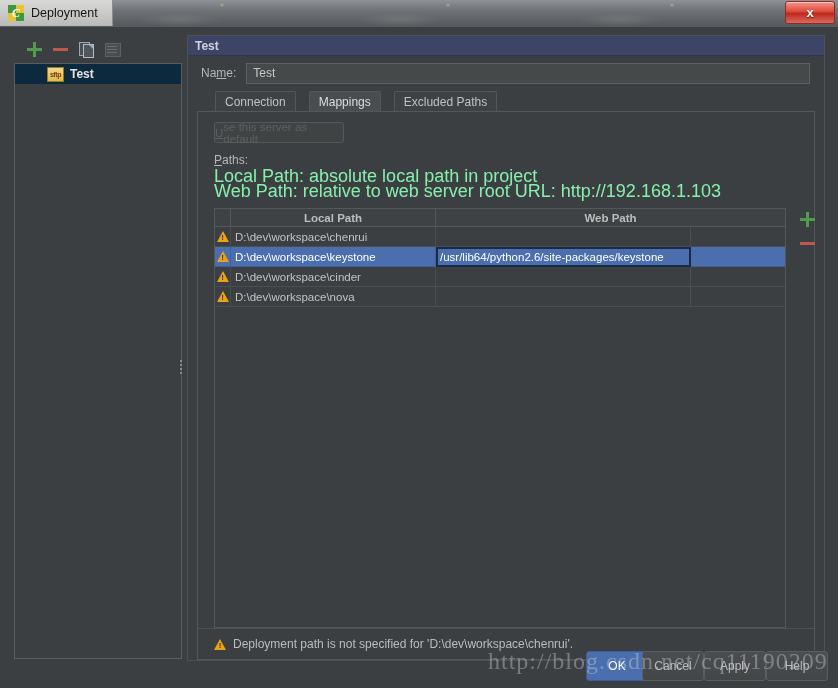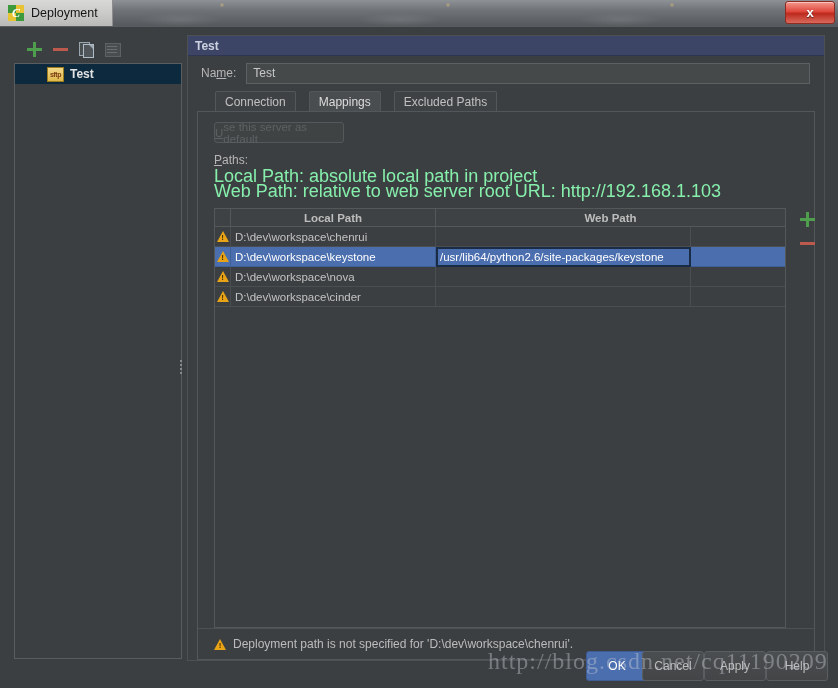--- a/index.html
+++ b/index.html
@@ -524,30 +524,30 @@
               </div>
               <div class="cell c-local">D:\dev\workspace\keystone</div>
               <div class="cell c-dep editing">/usr/lib64/python2.6/site-packages/keystone</div>
               <div class="cell c-web"></div>
             </div>
 
             <div class="tbl-row tbl-body">
               <div class="cell c-icon">
                 <span class="warn-tri"></span>
               </div>
-              <div class="cell c-local">D:\dev\workspace\nova</div>
+              <div class="cell c-local">D:\dev\workspace\cinder</div>
               <div class="cell c-dep"></div>
               <div class="cell c-web"></div>
             </div>
 
             <div class="tbl-row tbl-body">
               <div class="cell c-icon">
                 <span class="warn-tri"></span>
               </div>
-              <div class="cell c-local">D:\dev\workspace\cinder</div>
+              <div class="cell c-local">D:\dev\workspace\nova</div>
               <div class="cell c-dep"></div>
               <div class="cell c-web"></div>
             </div>
 
           </div>
 
           <div id="table-side">
             <span class="tb-icon ic-plus"></span>
             <span class="tb-icon ic-minus"></span>
           </div>

